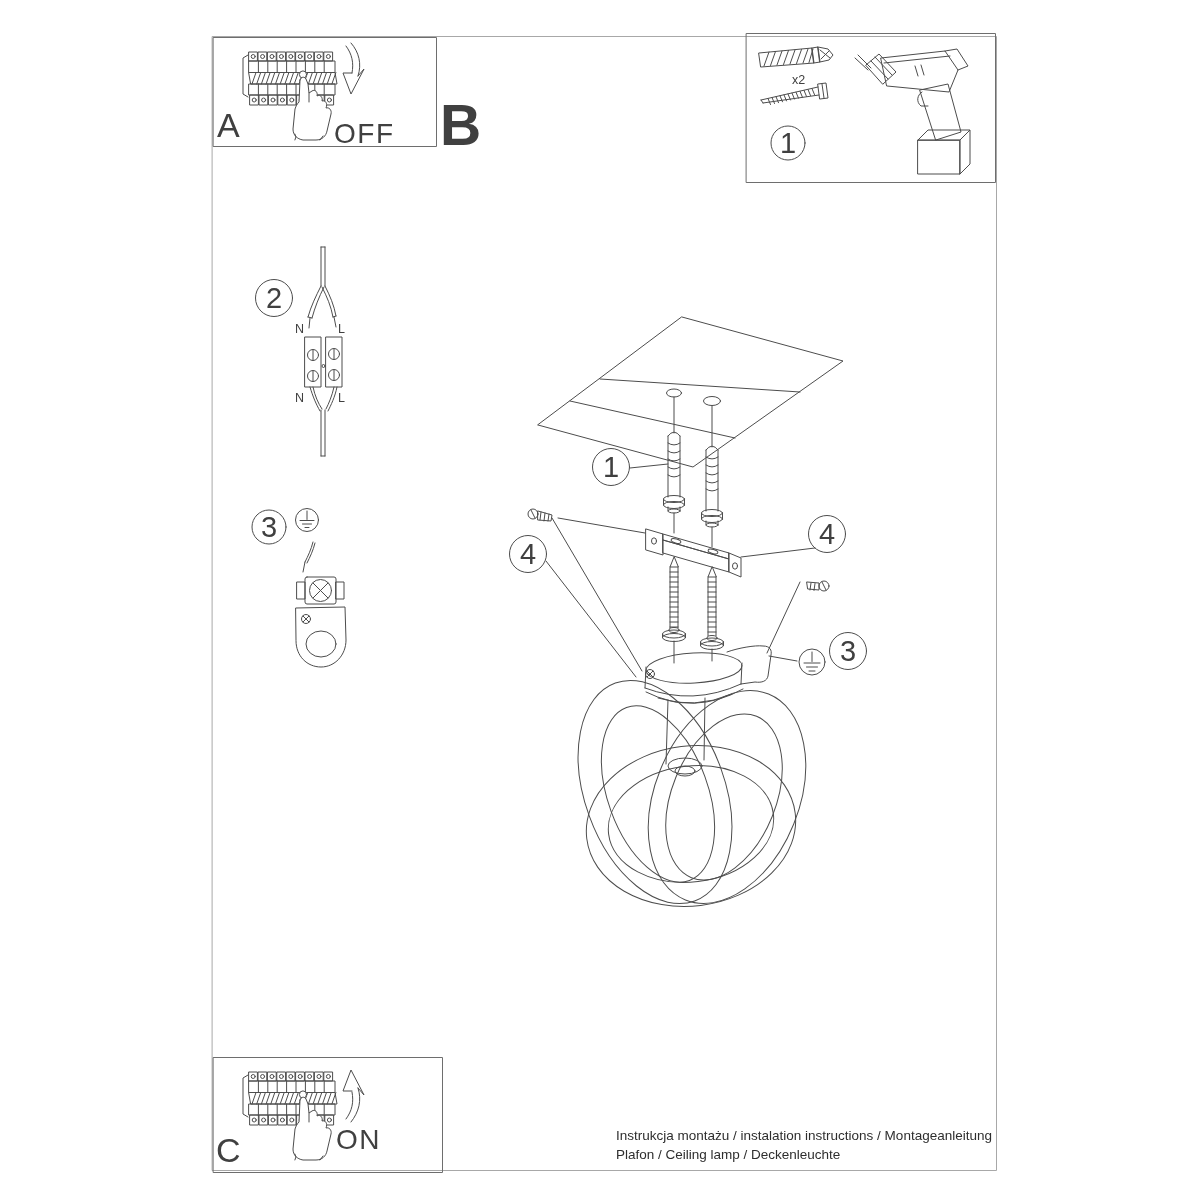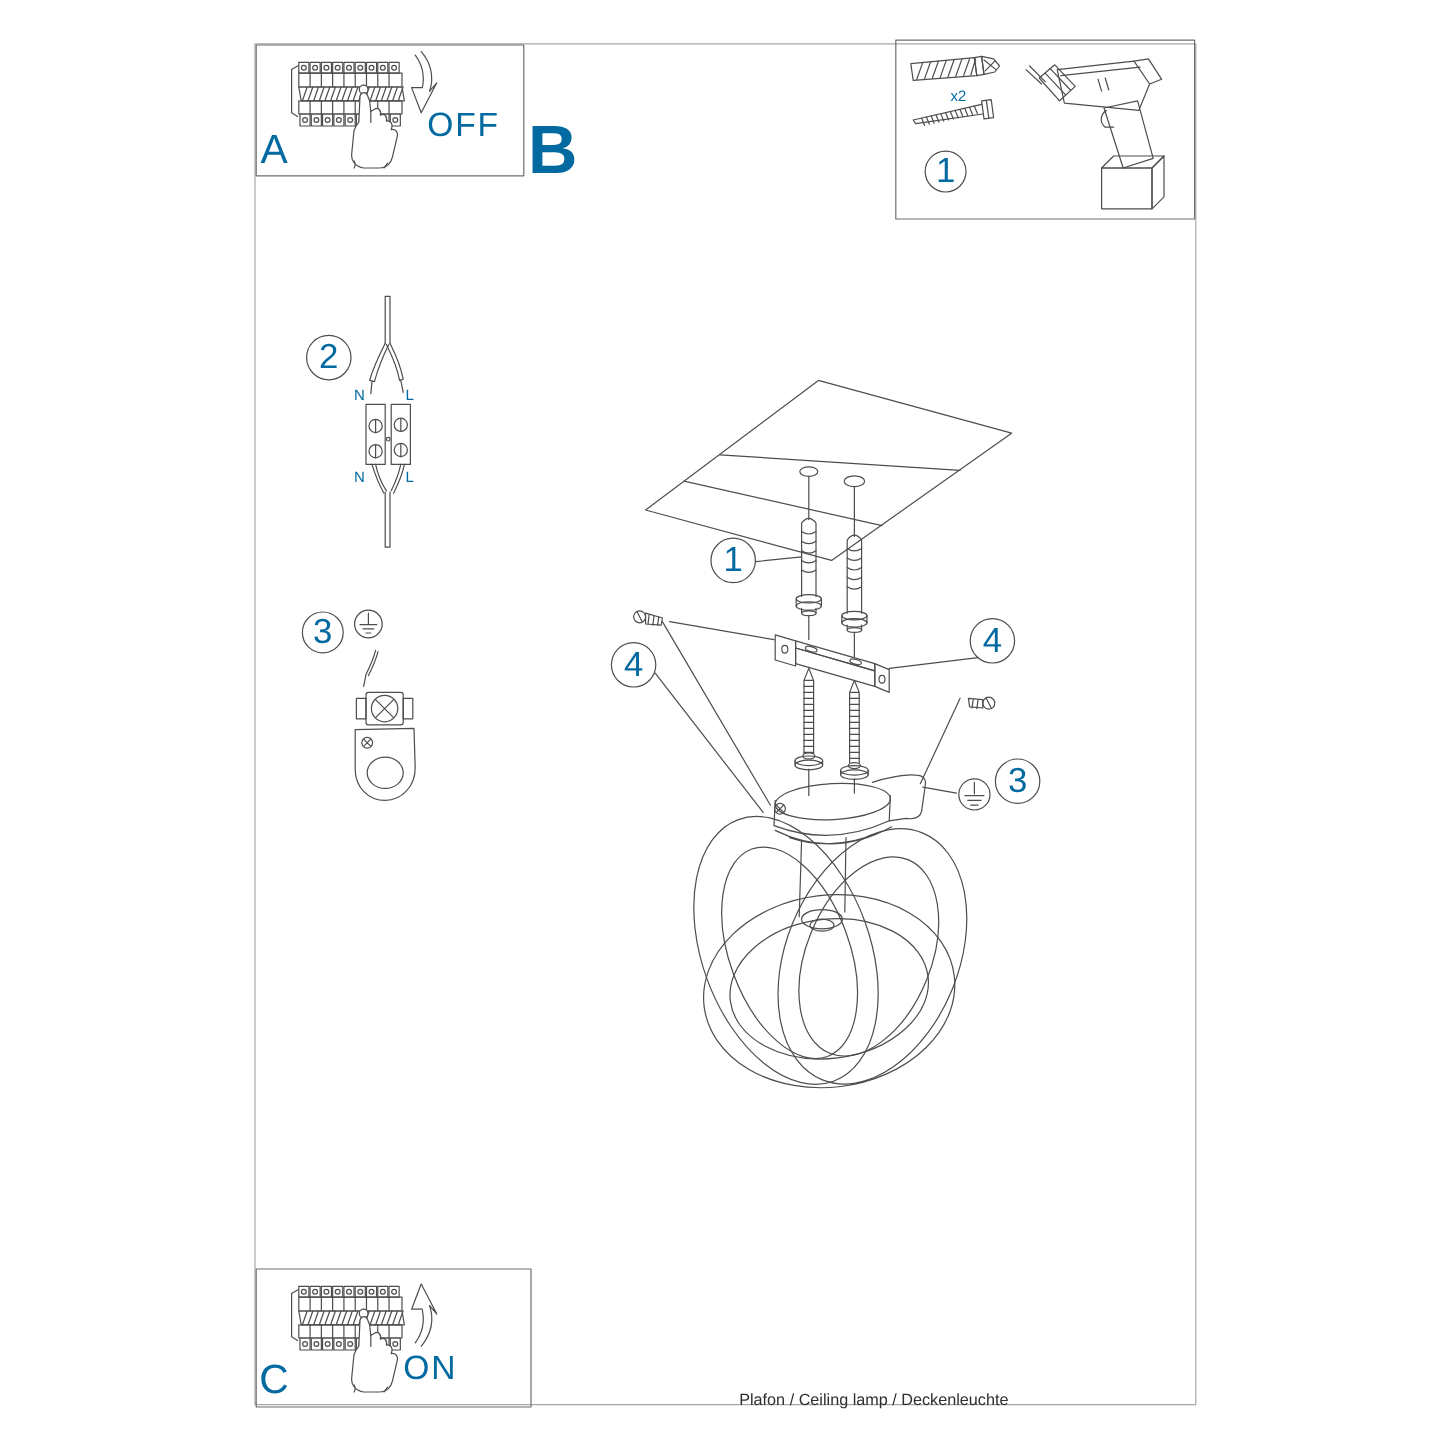--- a/index.html
+++ b/index.html
@@ -1,19 +1,19 @@
 <!DOCTYPE html>
 <html><head>
 <meta charset="utf-8">
 <style>
   html,body{margin:0;padding:0;background:#fff;}
   .stage{position:relative;width:1200px;height:1200px;background:#ffffff;
          font-family:"Liberation Sans",sans-serif;color:#1c1c1c;overflow:hidden;}
   svg.art{position:absolute;left:0;top:0;}
-  .txt{position:absolute;white-space:nowrap;color:#0369a1;}
+  .txt{position:absolute;white-space:nowrap;color:#404040;}
   .letter-a,.letter-c{font-size:34px;}
   .letter-b{font-size:57px;font-weight:700;}
   .switch-word{font-size:28px;letter-spacing:1.5px;}
   .wire-lbl{font-size:12.5px;}
   .qty{font-size:12.5px;}
   .digit{width:40px;text-align:center;font-size:29px;}
   .footer-line{font-size:13.5px;color:#2e2e2e;line-height:19px;}
 </style>
 </head>
 <body>
@@ -253,36 +253,37 @@
     </g>
   </g>
 
   <circle cx="611" cy="467" r="18.5"></circle>
   <circle cx="528" cy="554" r="18.5"></circle>
   <circle cx="827" cy="534" r="18.5"></circle>
   <circle cx="848" cy="651" r="18.5"></circle>
 </svg>
 
 <div class="txt letter-a" style="left:217px;top:106px;">A</div>
-<div class="txt switch-word" style="left:334px;top:88px;margin-left:22px;">OFF</div>
+<div class="txt switch-word" style="left:334px;top:118px;">OFF</div>
 <div class="txt letter-b" style="left:440px;top:92px;">B</div>
 <div class="txt letter-c" style="left:216px;top:1131px;">C</div>
 <div class="txt switch-word" style="left:336px;top:1124px;text-align:right;">ON</div>
 
 <div class="txt qty" style="left:792px;top:73px;">x2</div>
 <div class="txt digit" style="left:768px;top:127px;">1</div>
 
 <div class="txt digit" style="left:254px;top:282px;">2</div>
 <div class="txt wire-lbl" style="left:295px;top:322px;">N</div>
 <div class="txt wire-lbl" style="left:338px;top:322px;">L</div>
 <div class="txt wire-lbl" style="left:295px;top:391px;">N</div>
 <div class="txt wire-lbl" style="left:338px;top:391px;">L</div>
 
 <div class="txt digit" style="left:249px;top:511px;">3</div>
 
 <div class="txt digit" style="left:591px;top:451px;">1</div>
 <div class="txt digit" style="left:508px;top:538px;">4</div>
 <div class="txt digit" style="left:807px;top:518px;">4</div>
 <div class="txt digit" style="left:828px;top:635px;">3</div>
 
-<div class="txt footer-line" style="left:616px;top:1145px;margin-top:12px;">Plafon / Ceiling lamp / Deckenleuchte</div>
+<div class="txt footer-line" style="left:616px;top:1126px;">Instrukcja montażu / instalation instructions / Montageanleitung</div>
+<div class="txt footer-line" style="left:616px;top:1145px;">Plafon / Ceiling lamp / Deckenleuchte</div>
 
 </div>
 
 </body></html>

